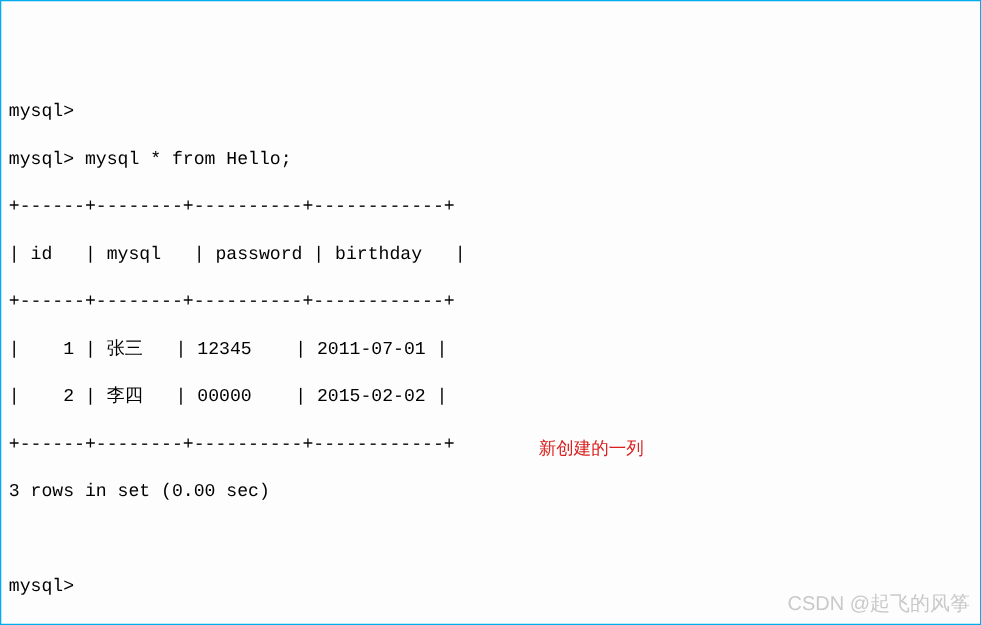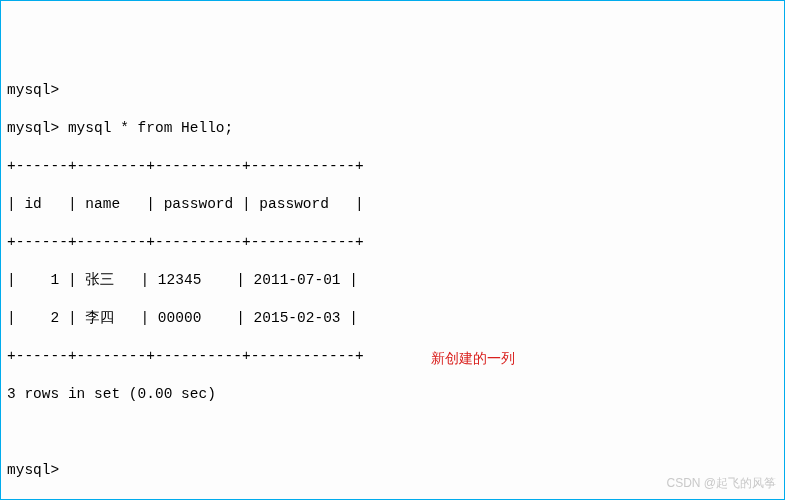--- a/index.html
+++ b/index.html
@@ -26,37 +26,37 @@
   .red-annot{
     position:absolute;
     color:#d9201e;
     font-family:"Microsoft YaHei","SimSun",sans-serif;
     font-size:14px;
   }
   .watermark{
     position:absolute;
     right:8px;bottom:6px;
     font-family:"Microsoft YaHei",sans-serif;
-    font-size:12px;
+    font-size:16px;
     color:#c9c9c9;
     text-align:right;
   }
 </style>
 </head>
 <body>
 
 
 
 <div class="line">mysql&gt;</div>
 <div class="line"><span>mysql&gt;</span> <span>mysql * from Hello;</span></div>
 <div class="line">+------+--------+----------+------------+</div>
-<div class="line">| id   | name   | password | password   |</div>
+<div class="line">| id   | mysql   | password | birthday   |</div>
 <div class="line">+------+--------+----------+------------+</div>
 <div class="line">|    1 | 张三   | 12345    | 2011-07-01 |</div>
-<div class="line">|    2 | 李四   | 00000    | 2015-02-03 |</div>
+<div class="line">|    2 | 李四   | 00000    | 2015-02-02 |</div>
 <div class="line">+------+--------+----------+------------+</div>
 <div class="line">3 rows in set (0.00 sec)</div>
 <div class="line"> </div>
 <div class="line">mysql&gt;</div>
 <div class="redbox">
 
 
 </div>
 
 

